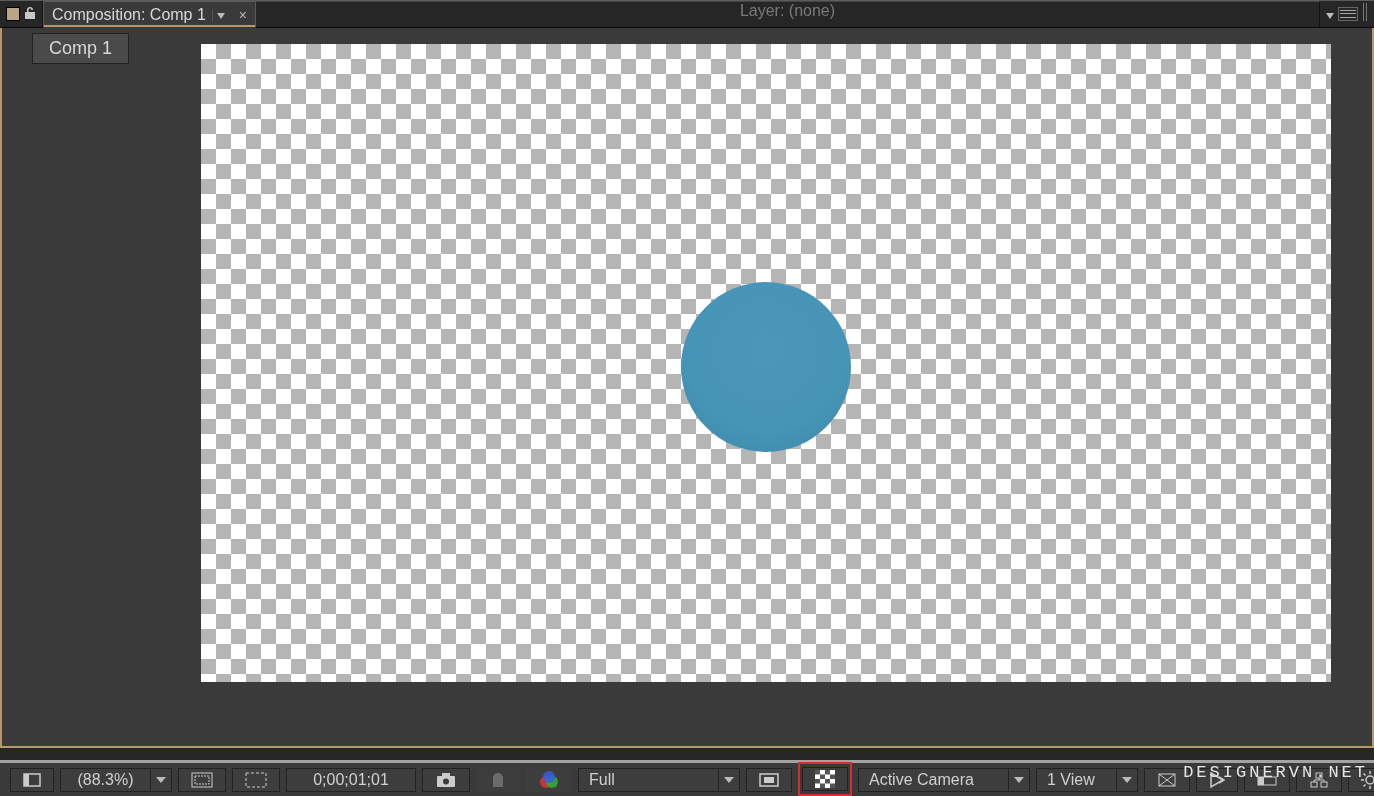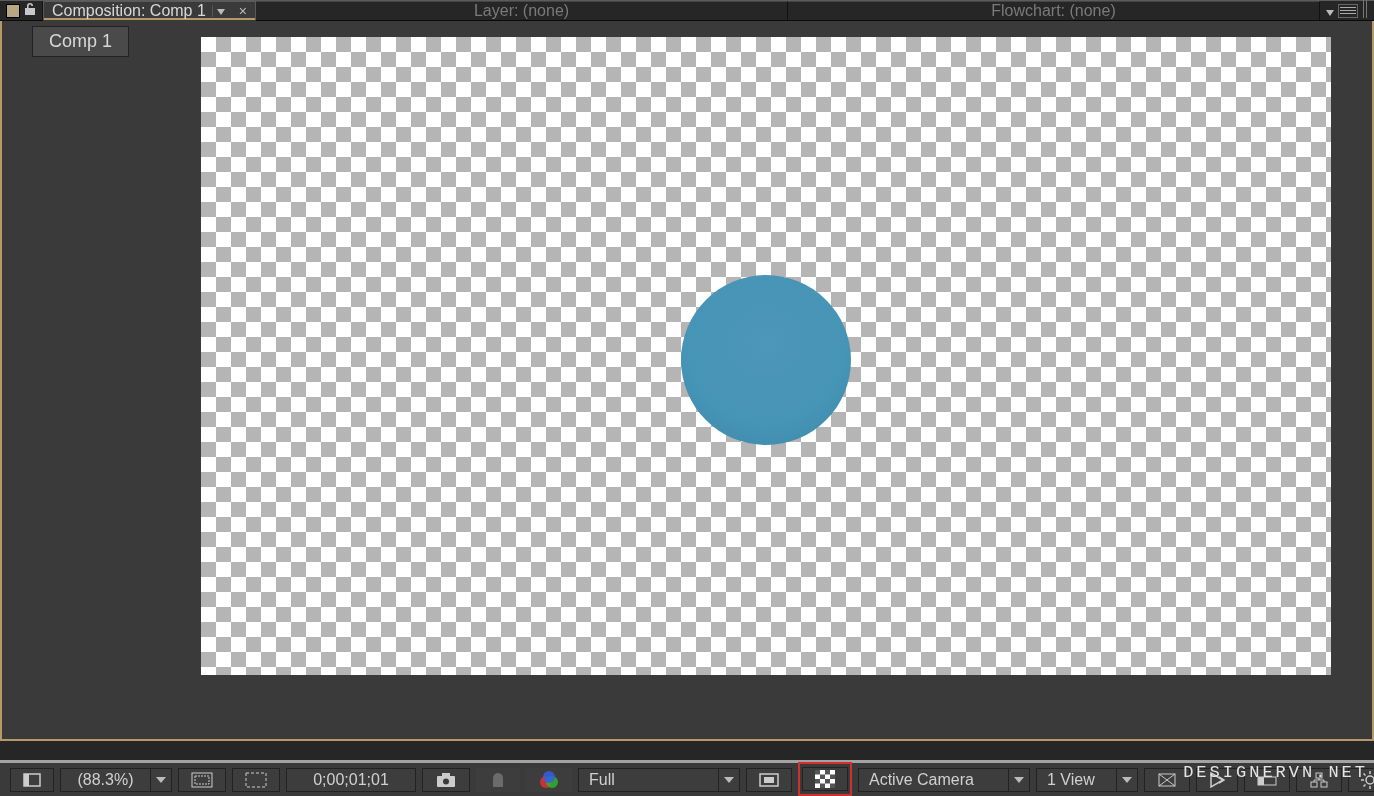--- a/index.html
+++ b/index.html
@@ -1,19 +1,19 @@
 <!DOCTYPE html>
 <html><head>
 <meta charset="utf-8">
 <style>
   * { box-sizing: border-box; margin: 0; padding: 0; font-family: Arial, Helvetica, sans-serif; }
   body { background: #262626; width: 1374px; height: 796px; overflow: hidden; position: relative; }
   
   
-  .top-bar { display: flex; height: 21px; background: #262626; border-top: 1px solid #5c5c5c; border-bottom: 1px solid #0a0a0a; }
+  .top-bar { display: flex; height: 28px; background: #262626; border-top: 1px solid #5c5c5c; border-bottom: 1px solid #0a0a0a; }
   .corner-left { display: flex; align-items: center; gap: 4px; padding: 0 6px; border-right: 1px solid #111; }
   .swatch { width: 14px; height: 14px; background: #b9a684; border: 1px solid #000; }
   .lock-icon { color: #c0c0c0; font-size: 14px; }
   .main-tab { display: flex; align-items: center; background: #3a3a3a; border: 1px solid #5a5a5a; border-bottom: none; color: #d8d8d8; font-size: 16px; padding: 0 8px; gap: 6px; height: 100%; box-shadow: 0 -2px 0 #b69968 inset, 0 2px 0 #3a3a3a; position: relative; }
   .main-tab .dd { color: #aaa; font-size: 11px; padding: 0 4px; border-left: 1px solid #555; }
   .main-tab .close { color: #bbb; font-size: 14px; padding-left: 4px; }
   .inactive-tab { flex: 1; display: flex; justify-content: center; color: #7a7a7a; font-size: 16px; border-right: 1px solid #111; border-top: 1px solid #444; height: 100%; }
   .tab-right { display: flex; align-items: center; gap: 4px; padding: 0 6px; color: #aaa; }
   .panel-menu { width: 20px; height: 14px; border: 1px solid #666; display: flex; flex-direction: column; justify-content: space-around; padding: 1px; }
   .panel-menu span { height: 1px; background: #aaa; }
@@ -68,23 +68,20 @@
     <span class="dd">
       <svg width="8" height="6" viewBox="0 0 8 6">
           <path d="M0 0h8L4 6z" fill="#bbb"></path>
         </svg>
     </span>
     <span class="close">×</span>
   </div>
   <div class="inactive-tab">
     <span>Layer: (none)</span>
   </div>
-  <div class="inactive-tab">
-    <span>Flowchart: (none)</span>
-  </div>
   <div class="tab-right">
     <span class="dd">
       <svg width="8" height="6" viewBox="0 0 8 6">
           <path d="M0 0h8L4 6z" fill="#bbb"></path>
         </svg>
     </span>
     <span class="panel-menu">
         <span></span>
         <span></span>
         <span></span>

